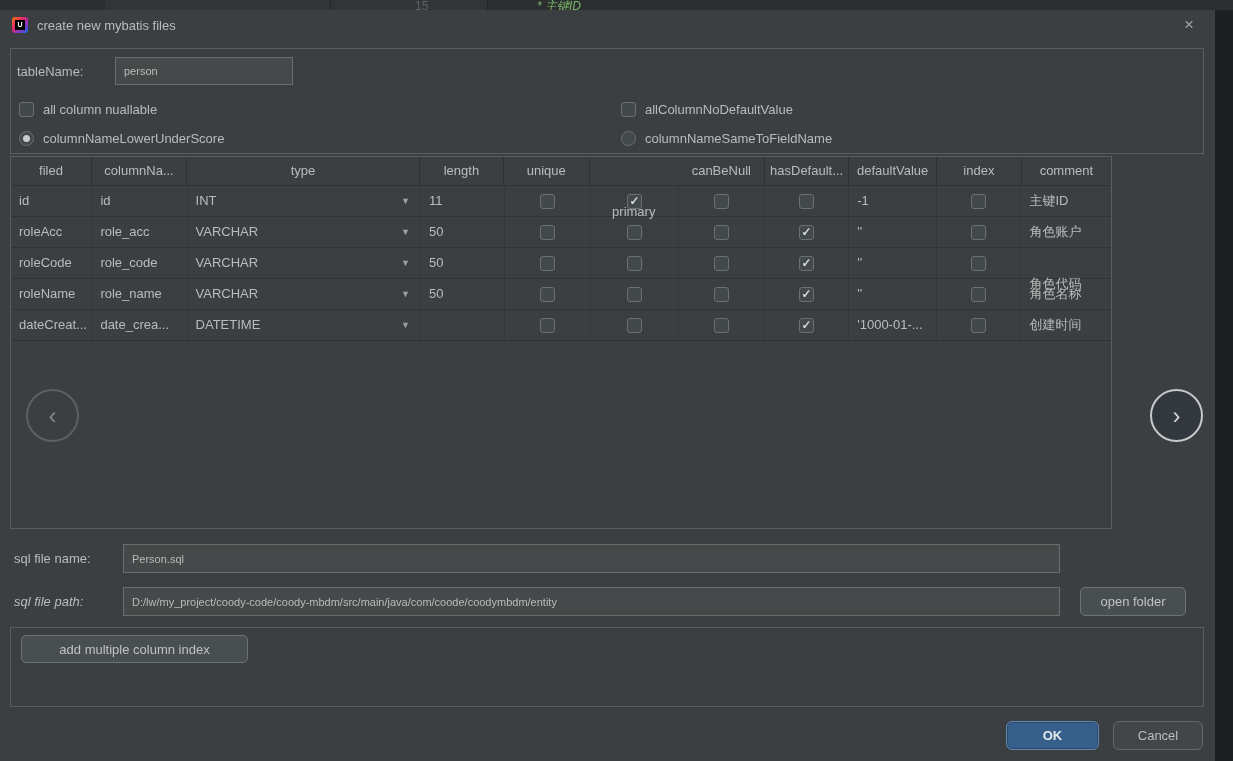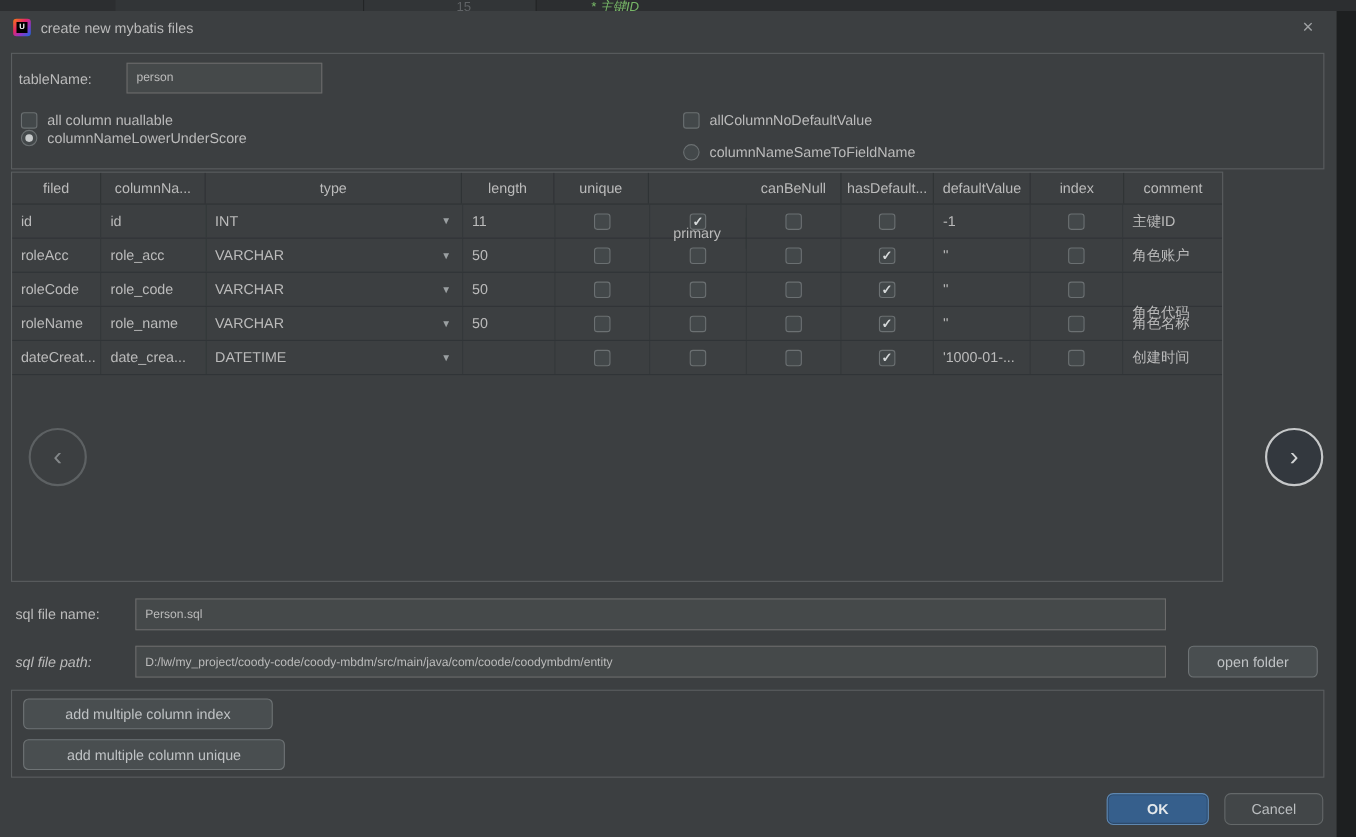--- a/index.html
+++ b/index.html
@@ -67,21 +67,21 @@
   .nav-prev { left:26px; top:379px; border:2px solid #5d6163; color:#84888a; }
   .nav-next { left:1150px; top:379px; border:2px solid #c6c8c9; color:#d2d4d5; background:#33383e; }
 
   .lbl-sqlname { position:absolute; left:14px; top:541px; }
   .in-sqlname  { position:absolute; left:123px; top:534px; width:937px; height:29px; }
   .lbl-sqlpath { position:absolute; left:14px; top:584px;font-style:italic; }
   .in-sqlpath  { position:absolute; left:123px; top:577px; width:937px; height:29px; }
 
   .btn { background:#494e50; border:1px solid #6e7375; border-radius:5px; color:#bfc2c4;
          font-size:13px; font-family:"Liberation Sans", sans-serif; text-align:center; cursor:default; }
-  .btn-openfolder { position:absolute; left:1080px; top:577px; width:118px; height:29px; }
+  .btn-openfolder { position:absolute; left:1080px; top:577px; width:106px; height:29px; }
   .btn-addindex  { position:absolute; left:10px; top:7px;  width:227px; height:28px; }
   .btn-addunique { position:absolute; left:10px; top:44px; width:238px; height:28px; }
 
   .btn-ok { position:absolute; left:1006px; top:711px; width:93px; height:29px;
             background:#365f8c; border:1px solid #5e87b0; box-shadow:0 0 0 1px #2d4a6b inset;
             border-radius:6px; color:#e4e8eb; font-weight:bold; font-size:13px; text-align:center; }
   .btn-cancel { position:absolute; left:1113px; top:711px; width:90px; height:29px;
                 background:#424648; border:1px solid #646869; border-radius:6px;
                 color:#bbbec0; font-size:13px; text-align:center; }
   .btn-inner { line-height:27px; }
@@ -115,21 +115,21 @@
       <input class="tfield in-tablename" value="person" style="">
 
       <div class="opt-row" style="left:8px; top:52px;">
         <span class="cb"></span>
         <span class="lbl">all column nuallable</span>
       </div>
       <div class="opt-row" style="left:610px; top:52px;">
         <span class="cb"></span>
         <span class="lbl">allColumnNoDefaultValue</span>
       </div>
-      <div class="opt-row" style="left:8px; top:68px;justify-content:center;">
+      <div class="opt-row" style="left:8px; top:81px;justify-content:center;">
         <span class="radio selected"></span>
         <span class="lbl">columnNameLowerUnderScore</span>
       </div>
       <div class="opt-row" style="left:610px; top:81px;">
         <span class="radio"></span>
         <span class="lbl">columnNameSameToFieldName</span>
       </div>
     </div>
 
     <div class="panel table-panel">
@@ -292,23 +292,20 @@
     <span class="lbl lbl-sqlpath">sql file path:</span>
     <input class="tfield in-sqlpath" value="D:/lw/my_project/coody-code/coody-mbdm/src/main/java/com/coode/coodymbdm/entity" style="">
     <div class="btn btn-openfolder">
       <div class="btn-inner">open folder</div>
     </div>
 
     <div class="panel bottom-panel">
       <div class="btn btn-addindex">
         <div class="btn-inner">add multiple column index</div>
       </div>
-      <div class="btn btn-addunique">
-        <div class="btn-inner">add multiple column unique</div>
-      </div>
     </div>
 
     <div class="btn-ok">
       <div class="btn-inner">OK</div>
     </div>
     <div class="btn-cancel">
       <div class="btn-inner">Cancel</div>
     </div>
 
   </div>

